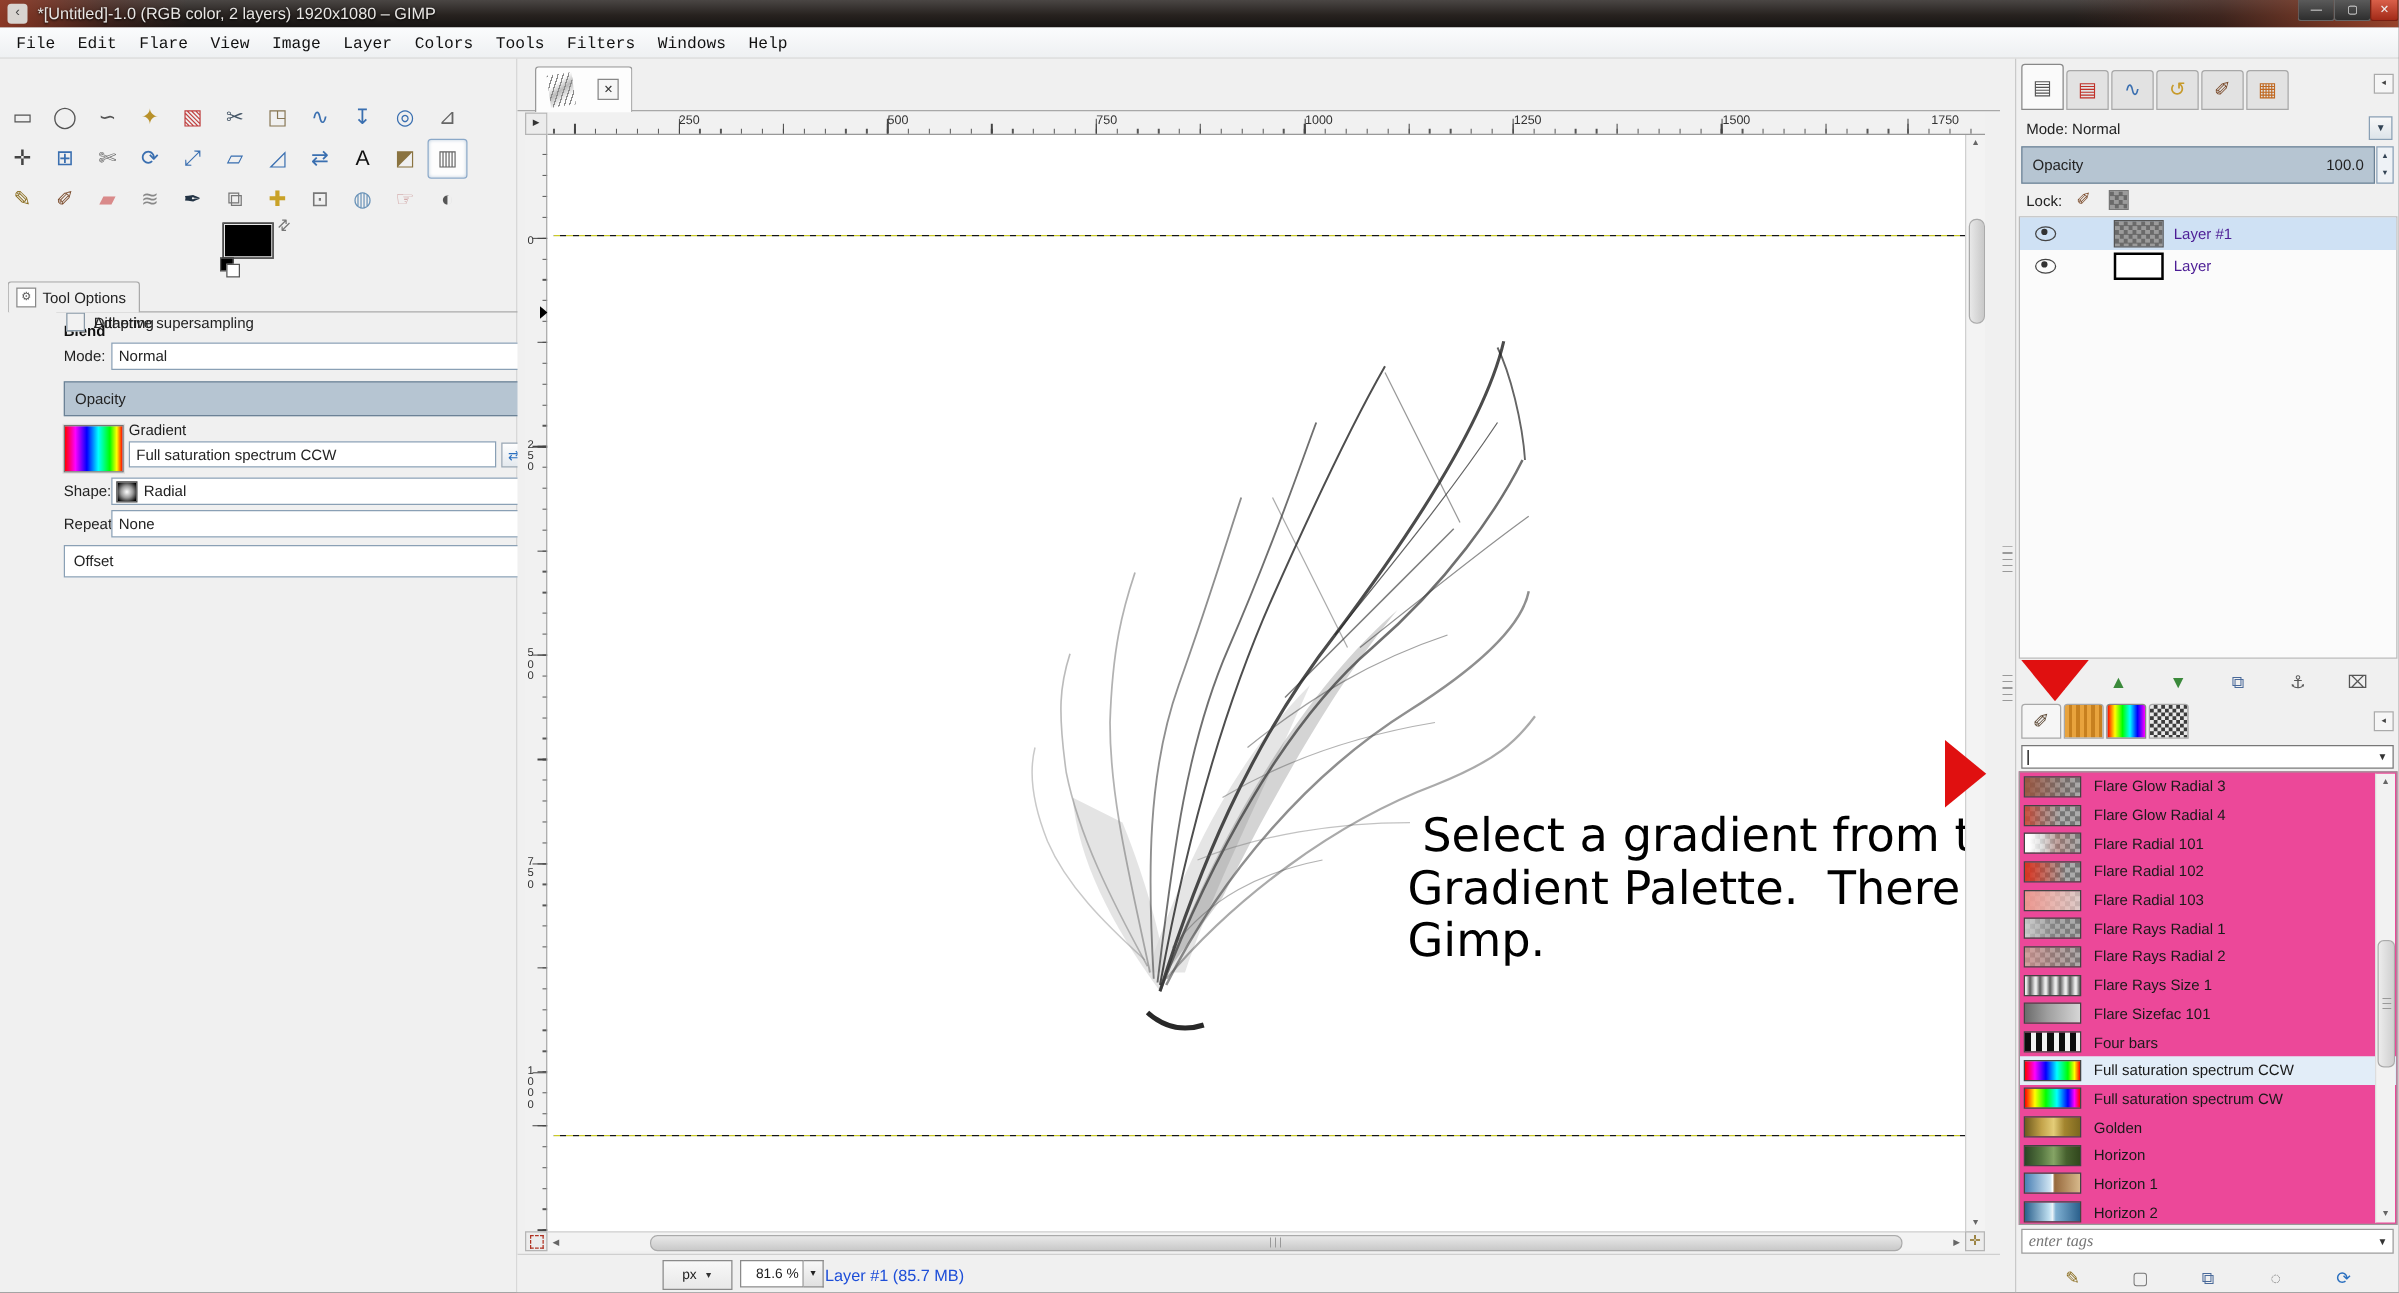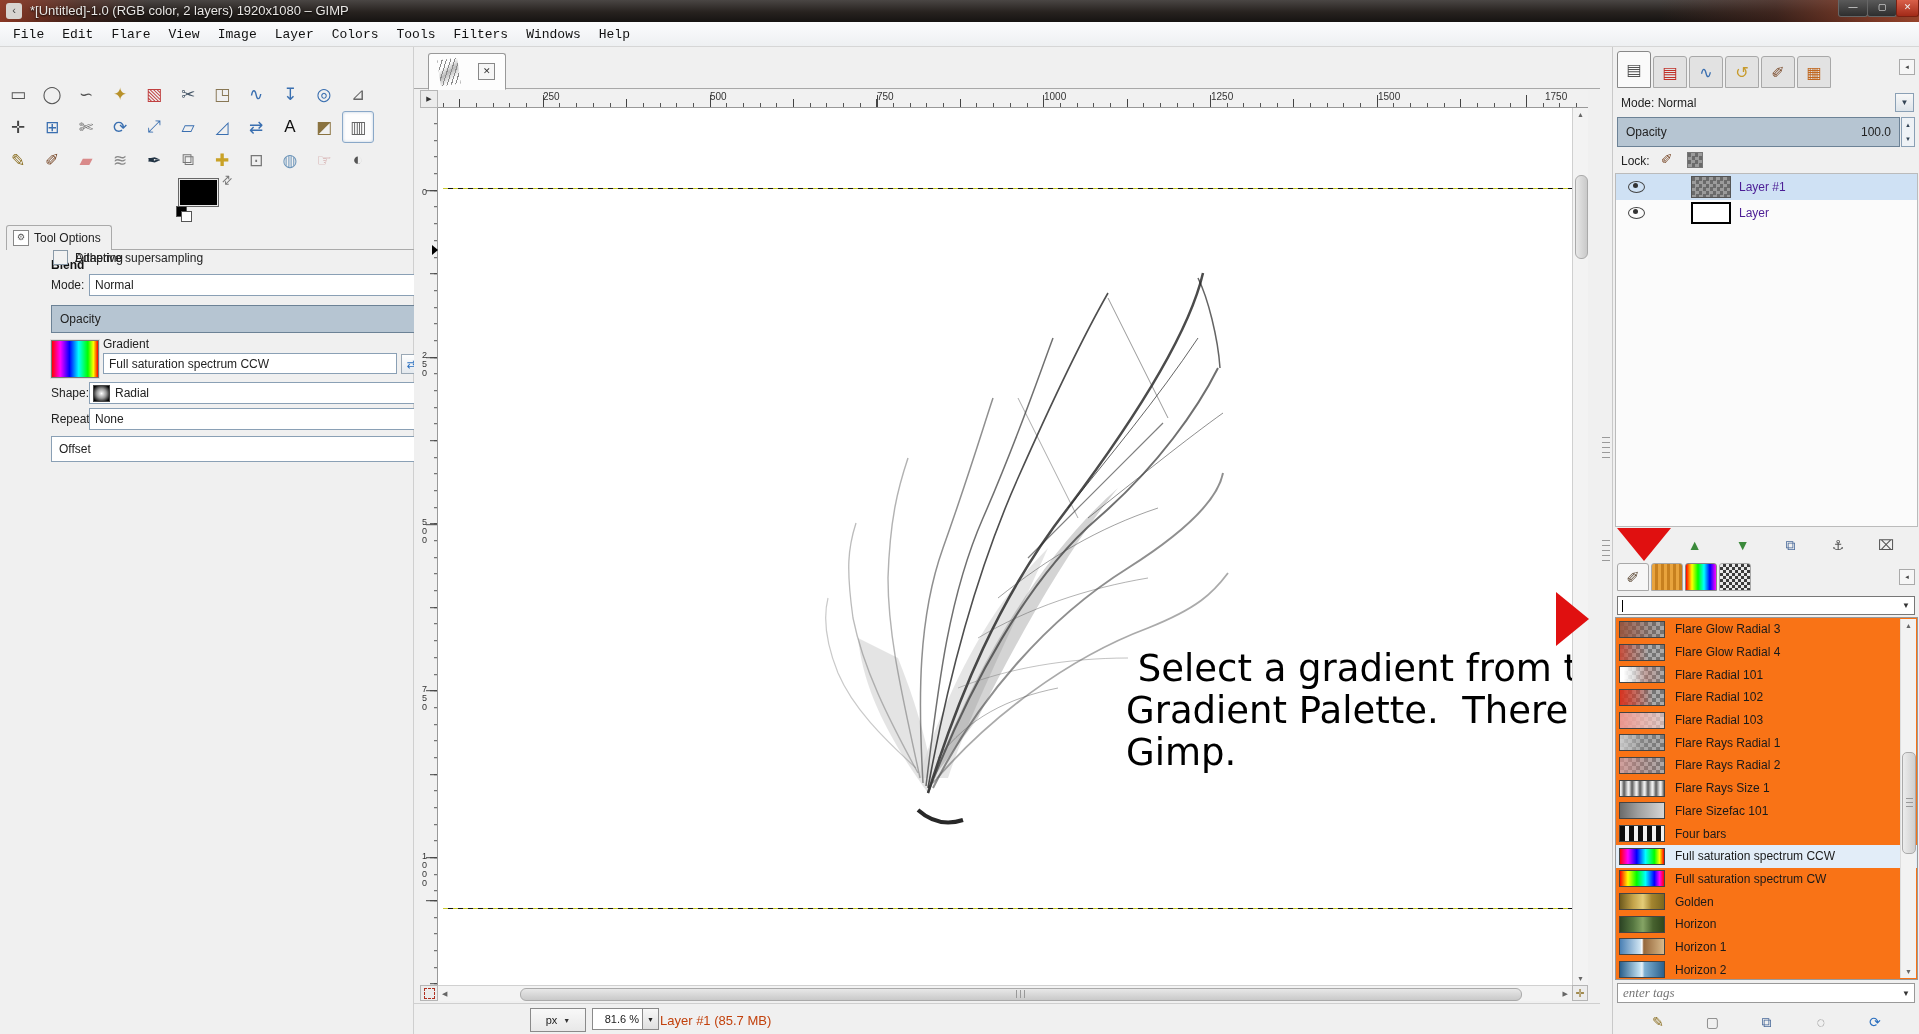--- a/index.html
+++ b/index.html
@@ -112,21 +112,21 @@
   #quickmask .sq{position:absolute;left:3px;top:2px;width:9px;height:9px;border:1px dashed #b03020;}
   #nav-corner{left:1158px;top:938px;width:16px;height:16px;background:#ececec;border:1px solid #b5b5b5;box-sizing:border-box;
               font-size:11px;line-height:14px;text-align:center;color:#8a6d1f;}
   #statusbar{left:0;top:956px;width:1186px;height:31px;background:#f0f0f0;border-top:1px solid #cfcfcf;box-sizing:border-box;}
   #unit-dd{left:116px;top:4px;width:54px;height:22px;background:linear-gradient(#f8f8f8,#e8e8e8);border:1px solid #8a8a8a;
            display:flex;align-items:center;justify-content:center;gap:6px;font-size:11px;}
   #unit-dd .a{font-size:7px;color:#333;}
   #zoom-dd{left:178px;top:4px;height:22px;display:flex;}
   #zoom-dd .zv{width:46px;background:#fff;border:1px solid #8a8a8a;font-size:11px;display:flex;align-items:center;justify-content:flex-end;padding-right:3px;}
   #zoom-dd .za{width:15px;background:linear-gradient(#f8f8f8,#e0e0e0);border:1px solid #8a8a8a;border-left:none;font-size:7px;display:flex;align-items:center;justify-content:center;}
-  #status-text{left:246px;top:9px;font-size:13px;color:#c2410c;white-space:nowrap;}
+  #status-text{left:246px;top:9px;font-size:13px;color:#1d4ed8;white-space:nowrap;}
 
   
   #splitter{left:1600px;top:47px;width:12px;height:987px;background:#f0f0f0;}
   .grip{position:absolute;left:2px;width:8px;height:24px;background:repeating-linear-gradient(#9a9a9a 0 1px,transparent 1px 5px);}
 
   
   #right-panel{left:1612px;top:47px;width:307px;height:987px;background:#f0f0f0;border-left:1px solid #c9c9c9;box-sizing:border-box;}
   .ptabrow{position:absolute;left:4px;display:flex;align-items:flex-end;gap:2px;}
   .ptab{width:34px;height:32px;background:#e2e2e2;border:1px solid #a8a8a8;border-radius:3px 3px 0 0;box-sizing:border-box;
         display:flex;align-items:center;justify-content:center;font-size:16px;}
@@ -147,21 +147,21 @@
   .layer-row.selected{background:#cfe1f4;}
   .eye{width:15px;height:10px;border:1px solid #444;border-radius:50%;margin-left:12px;position:relative;}
   .eye::after{content:"";position:absolute;left:4px;top:1px;width:5px;height:5px;background:#333;border-radius:50%;}
   .lthumb{width:40px;height:22px;margin-left:46px;box-sizing:border-box;}
   .lname{margin-left:8px;font-size:12px;color:#4c1d95;}
   #layer-btnrow{left:0;top:482px;width:307px;height:32px;display:flex;align-items:center;justify-content:space-around;padding:0 10px;box-sizing:border-box;}
   .pbtn{width:26px;height:24px;display:flex;align-items:center;justify-content:center;font-size:14px;border:1px solid transparent;border-radius:3px;}
   #grad-filter{left:4px;top:549px;width:298px;height:19px;background:#fff;border:1px solid #777;box-sizing:border-box;display:flex;align-items:center;}
   #grad-filter .caret{width:1px;height:12px;background:#000;margin-left:4px;}
   #grad-filter .fa{margin-left:auto;margin-right:4px;font-size:8px;color:#333;}
-  #grad-list{left:2px;top:570px;width:303px;height:363px;background:#f97316;border:1px solid #999;box-sizing:border-box;overflow:hidden;}
+  #grad-list{left:2px;top:570px;width:303px;height:363px;background:#ec4899;border:1px solid #999;box-sizing:border-box;overflow:hidden;}
   .grad-row{height:22.7px;display:flex;align-items:center;padding-left:3px;box-sizing:border-box;}
   .grad-row.selected{background:#e2edf8;}
   .gswatch{width:46px;height:17px;border:1px solid #444;box-sizing:border-box;flex:none;}
   .glabel{margin-left:10px;font-size:12px;color:#1a1a1a;white-space:nowrap;}
   #grad-vscroll{position:absolute;right:1px;top:1px;width:15px;height:359px;background:#f2f2f2;border-left:1px solid #ddd;}
   #grad-vthumb{position:absolute;left:1px;top:133px;width:12px;height:100px;background:linear-gradient(90deg,#ececec,#cfcfcf);border:1px solid #aaa;border-radius:5px;}
   #grad-vgrip{position:absolute;left:3px;top:45px;width:7px;height:10px;background:repeating-linear-gradient(#999 0 1px,transparent 1px 4px);}
   #tags-input{left:4px;top:936px;width:298px;height:20px;background:#fff;border:1px solid #999;box-sizing:border-box;display:flex;align-items:center;}
   #tags-input input{flex:1;border:none;outline:none;font-family:"Liberation Serif","DejaVu Serif",serif;font-style:italic;font-size:13px;color:#555;padding-left:5px;background:transparent;}
   #tags-input .fa{margin-right:4px;font-size:8px;color:#333;}

